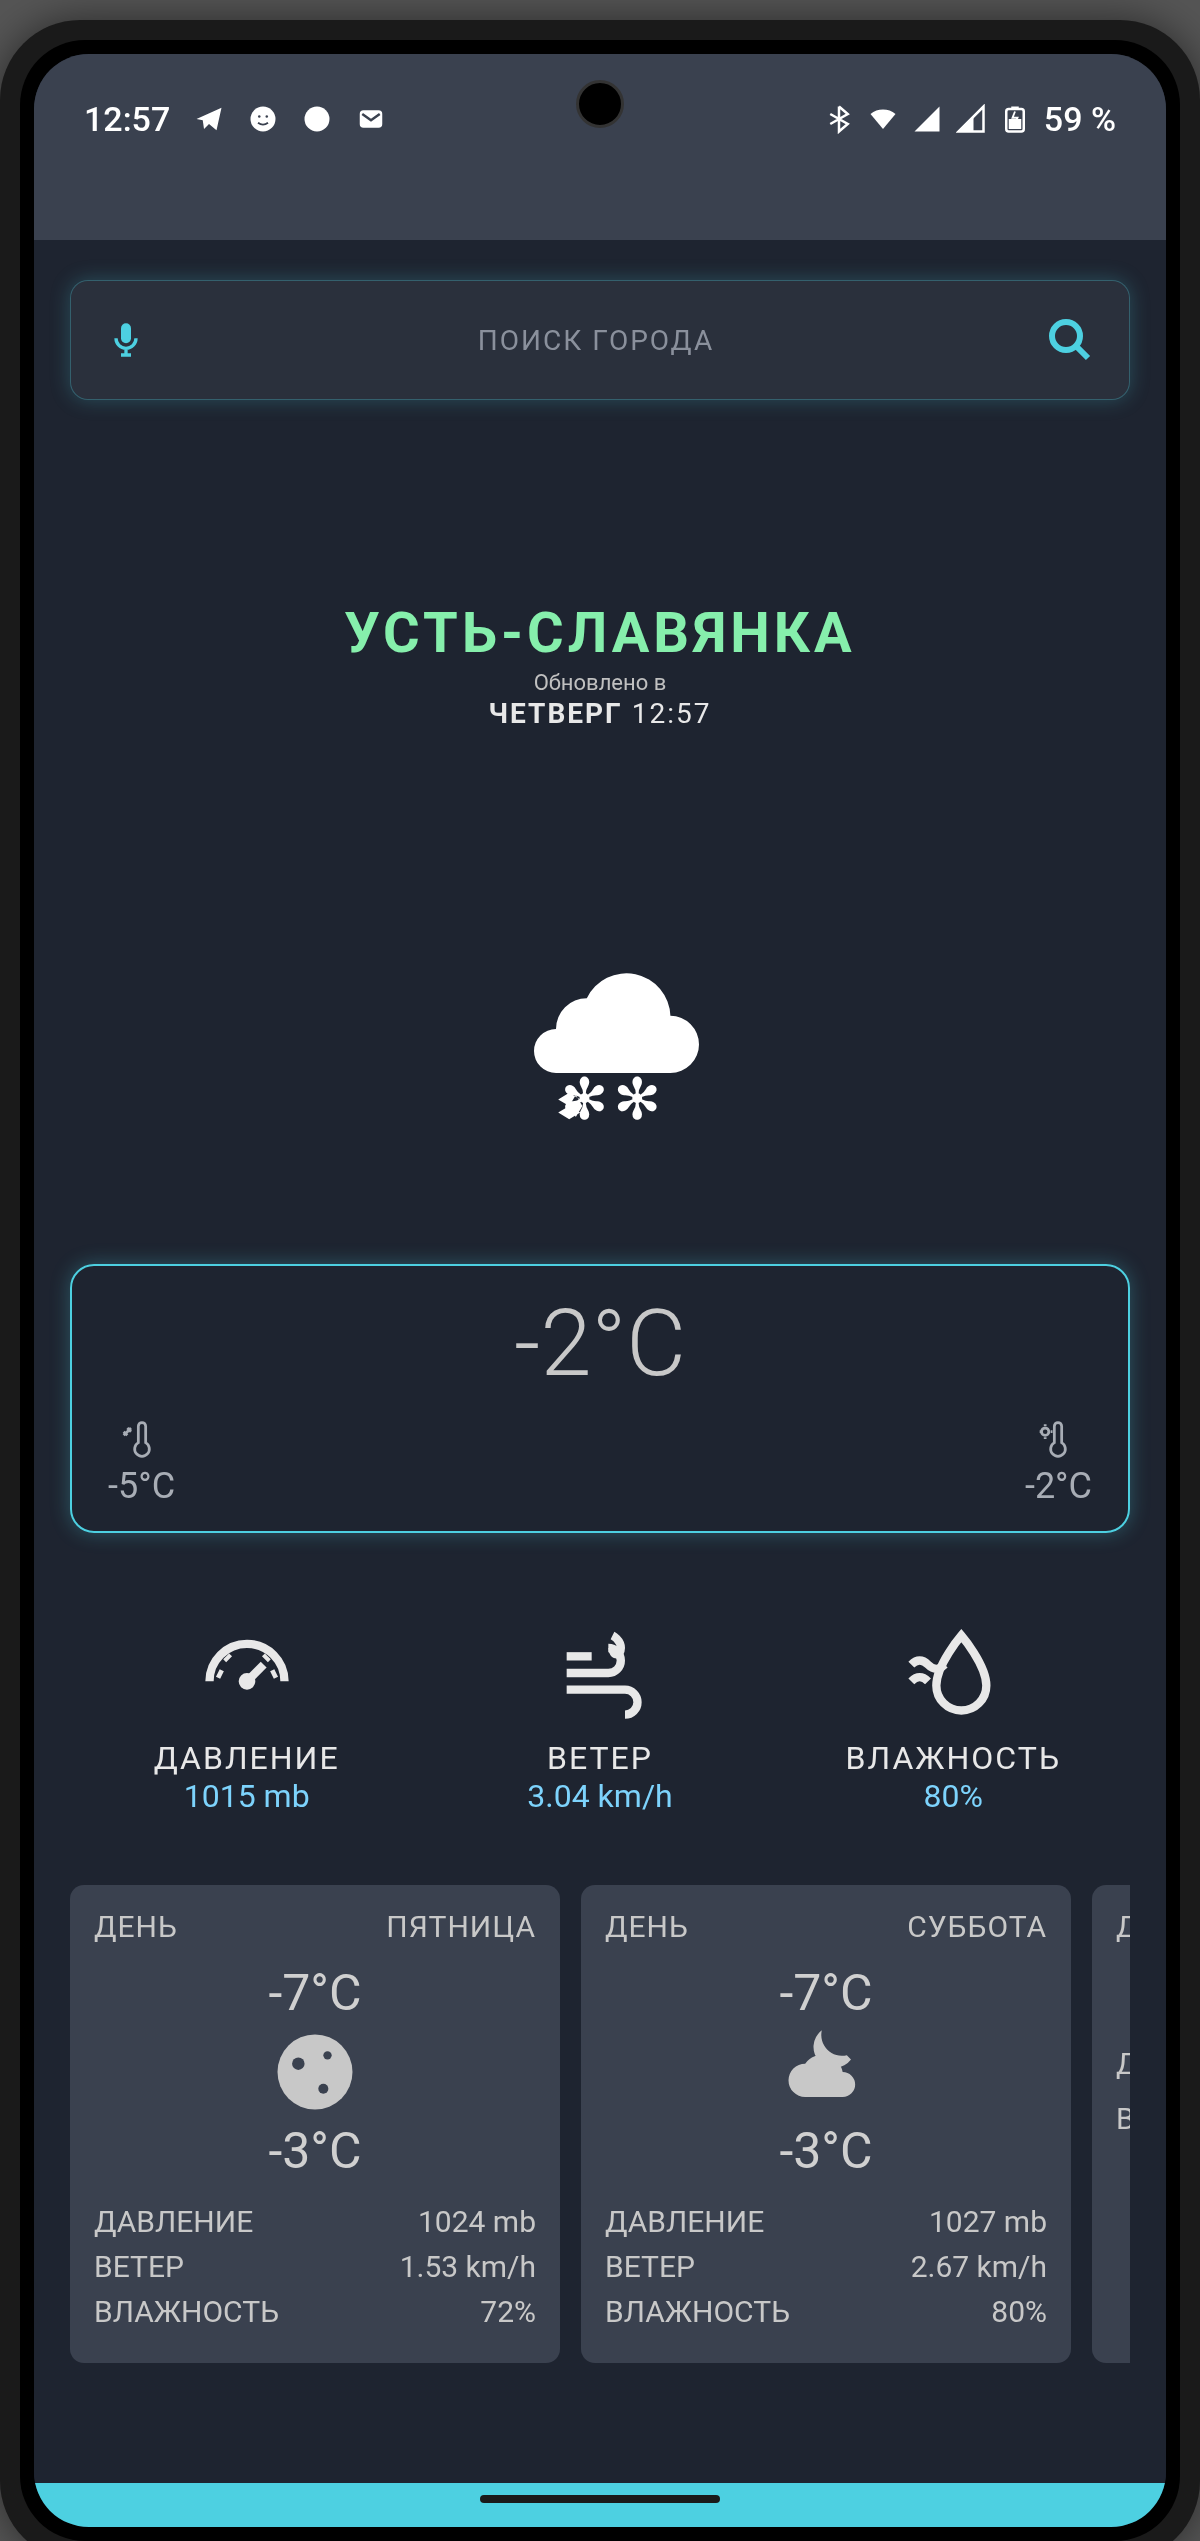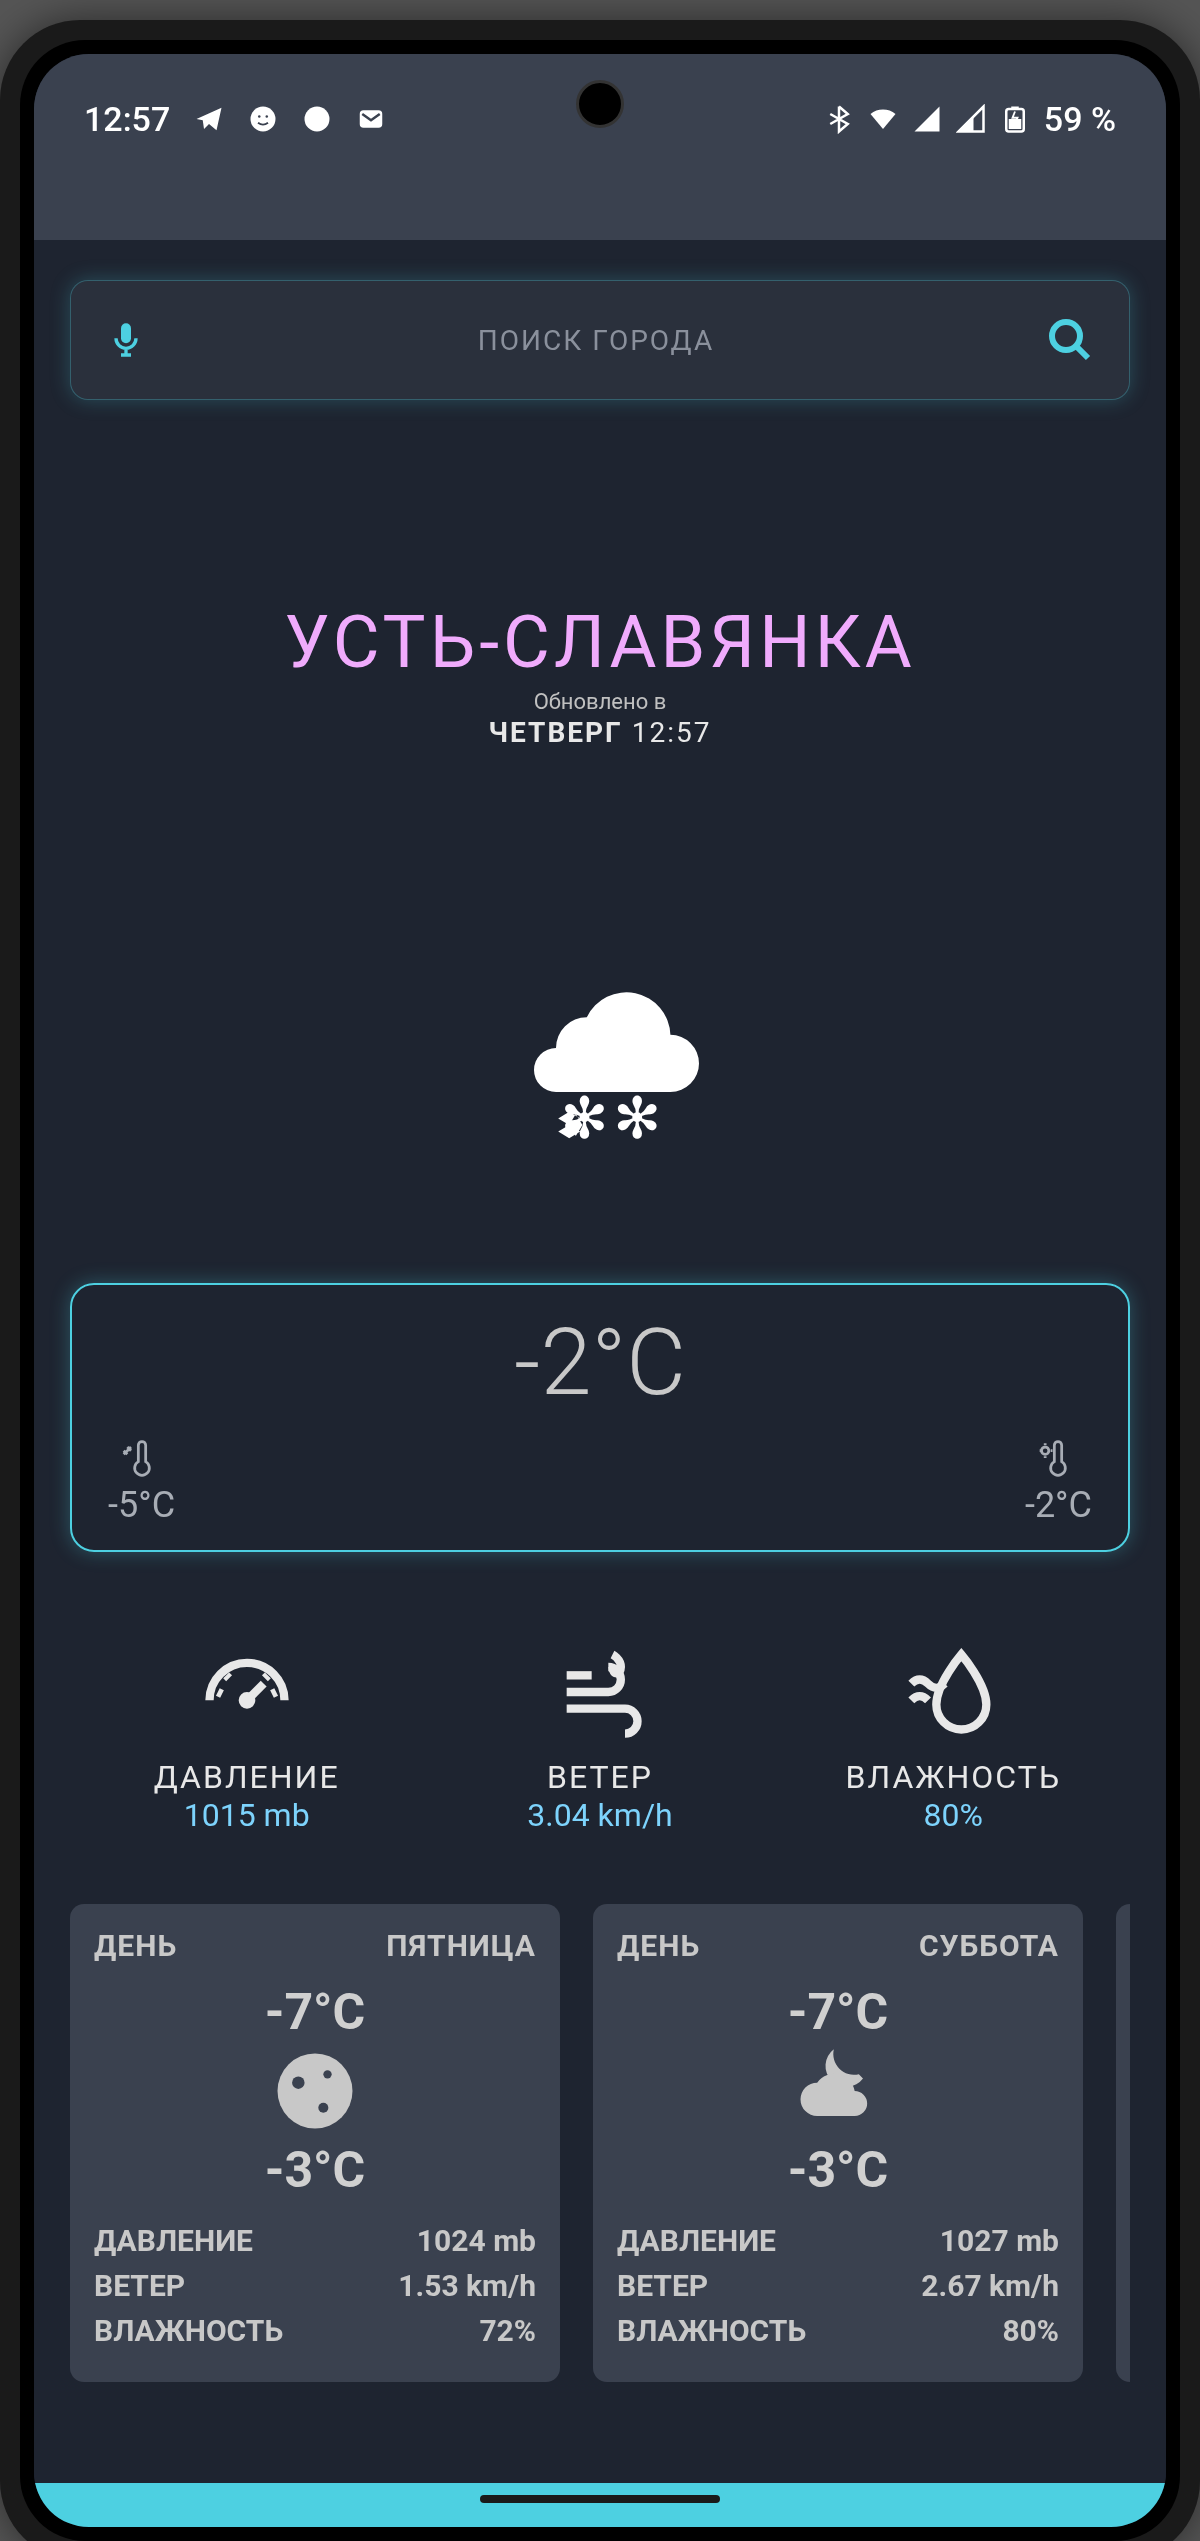--- a/index.html
+++ b/index.html
@@ -113,23 +113,23 @@
     height: 48px;
     stroke: #4dd0e1;
     fill: none;
     stroke-width: 3;
   }
   .location-title {
     text-align: center;
     margin-top: 200px;
   }
   .city-name {
-    color: #f0abfc;
-    font-size: 72px;
-    font-weight: 400;
+    color: #86efac;
+    font-size: 56px;
+    font-weight: 700;
     letter-spacing: 4px;
   }
   .updated-label {
     color: #c0c0c0;
     font-size: 22px;
     margin-top: 4px;
   }
   .updated-time {
     color: #e8e8e8;
     font-size: 28px;
@@ -202,24 +202,23 @@
     letter-spacing: 2px;
     margin-top: 12px;
   }
   .metric-value {
     color: #7dd3fc;
     font-size: 32px;
     margin-top: 0;
   }
   .forecast-row {
     display: flex;
-    gap: 33px;
+    gap: 21px;
     margin-top: 70px;
     overflow: hidden;
-    font-weight: bold;
   }
   .forecast-card {
     background: #3a414f;
     border-radius: 14px;
     width: 490px;
     flex-shrink: 0;
     padding: 24px;
     color: #c8c8c8;
   }
   .forecast-header {

